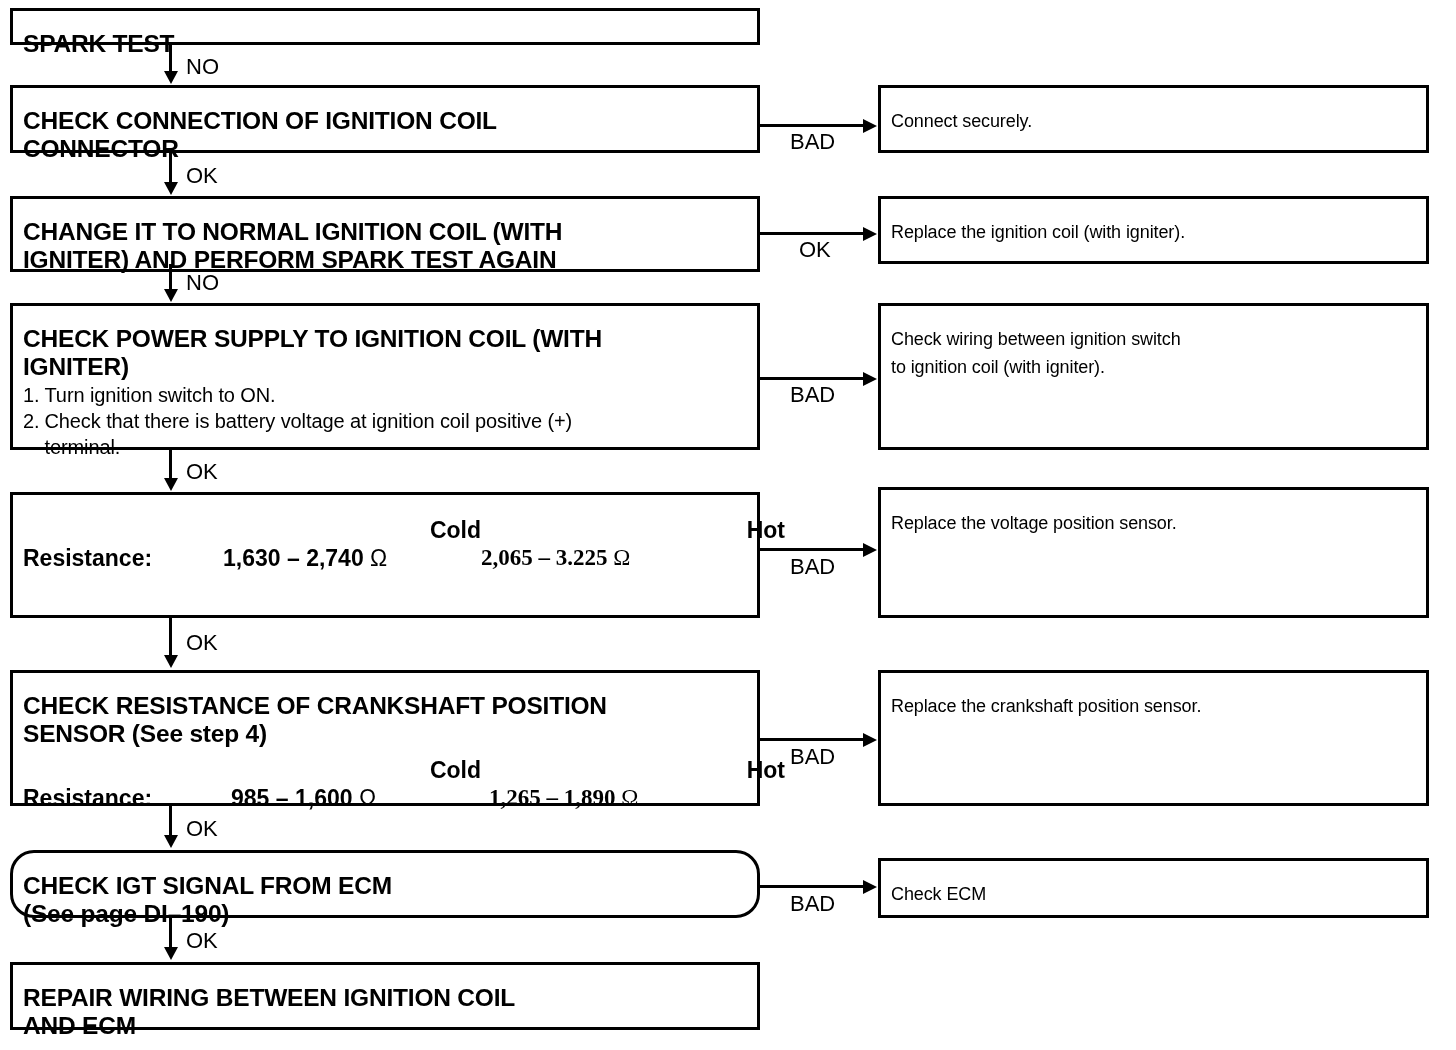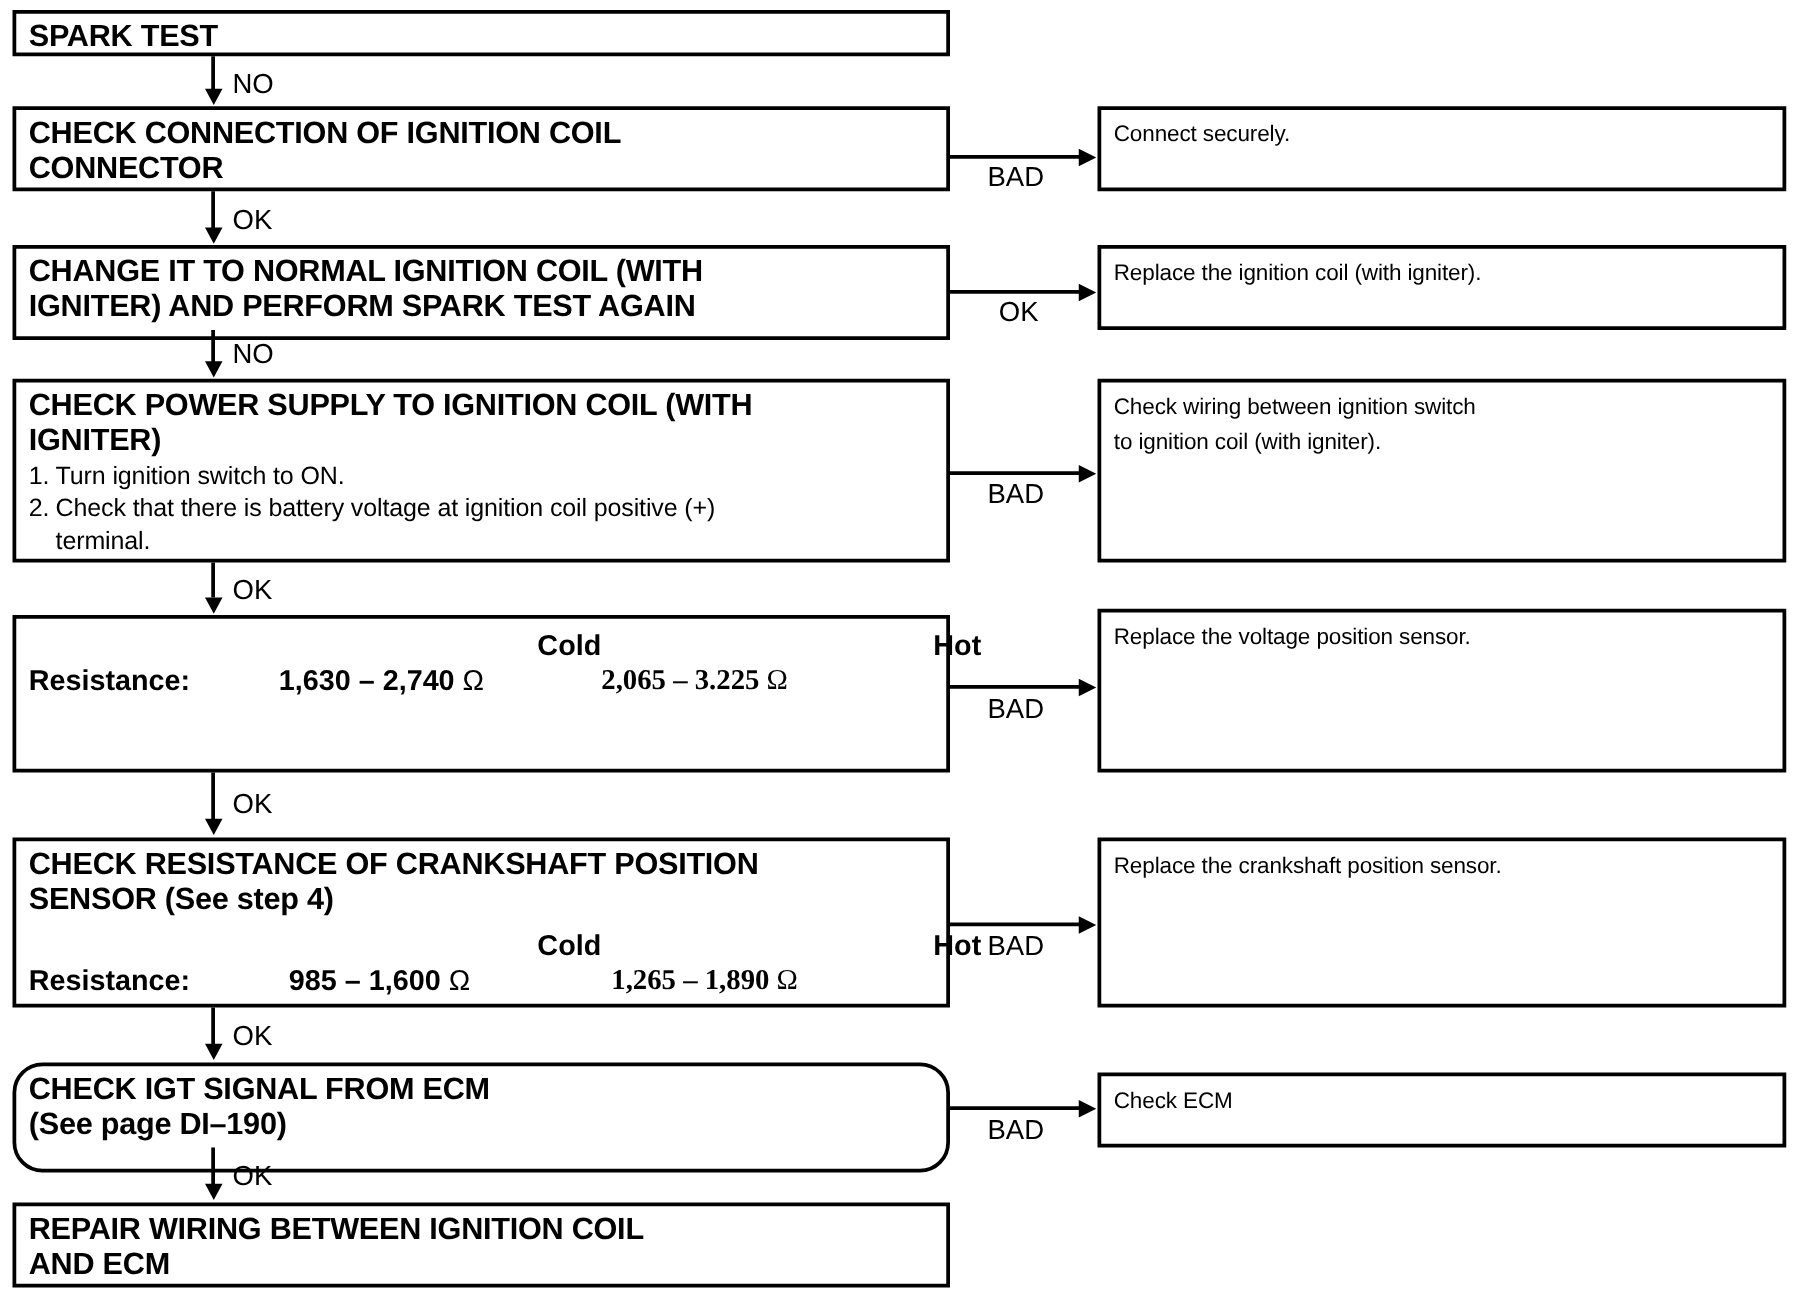--- a/index.html
+++ b/index.html
@@ -15,21 +15,21 @@
     background:#ffffff;
     overflow:hidden;
   }
 
   
   .box{
     position:absolute;
     box-sizing:border-box;
     border:3px solid #000;
     background:#fff;
-    padding:5px 8px 3px 10px;
+    padding:19px 8px 3px 10px;
   }
   .box .ttl{
     font-weight:bold;
     font-size:24.5px;
     line-height:28px;
     letter-spacing:-0.2px;
     white-space:pre-line;
   }
   .box .plain{
     font-weight:normal;
@@ -152,21 +152,21 @@
         <span class="h-hot">Hot</span>
       </div>
       <div class="val">
         <span class="c-lbl">Resistance:</span>
         <span class="c-cold" style="padding-left:8px;"><span>985 – 1,600</span>&nbsp;<span class="ohm">Ω</span></span>
         <span class="c-hot"><span>1,265 – 1,890</span>&nbsp;<span class="ohm">Ω</span></span>
       </div>
     </div>
   </div>
 
-  <div class="box" style="left:10px;top:850px;width:750px;height:88px;border-radius:24px;">
+  <div class="box" style="left:10px;top:850px;width:750px;height:68px;border-radius:24px;">
     <div class="ttl">CHECK IGT SIGNAL FROM ECM
 (See page DI–190)</div>
   </div>
 
   <div class="box" style="left:10px;top:962px;width:750px;height:68px;">
     <div class="ttl">REPAIR WIRING BETWEEN IGNITION COIL
 AND ECM</div>
   </div>
 
   <div class="box" style="left:878px;top:85px;width:551px;height:68px;">

